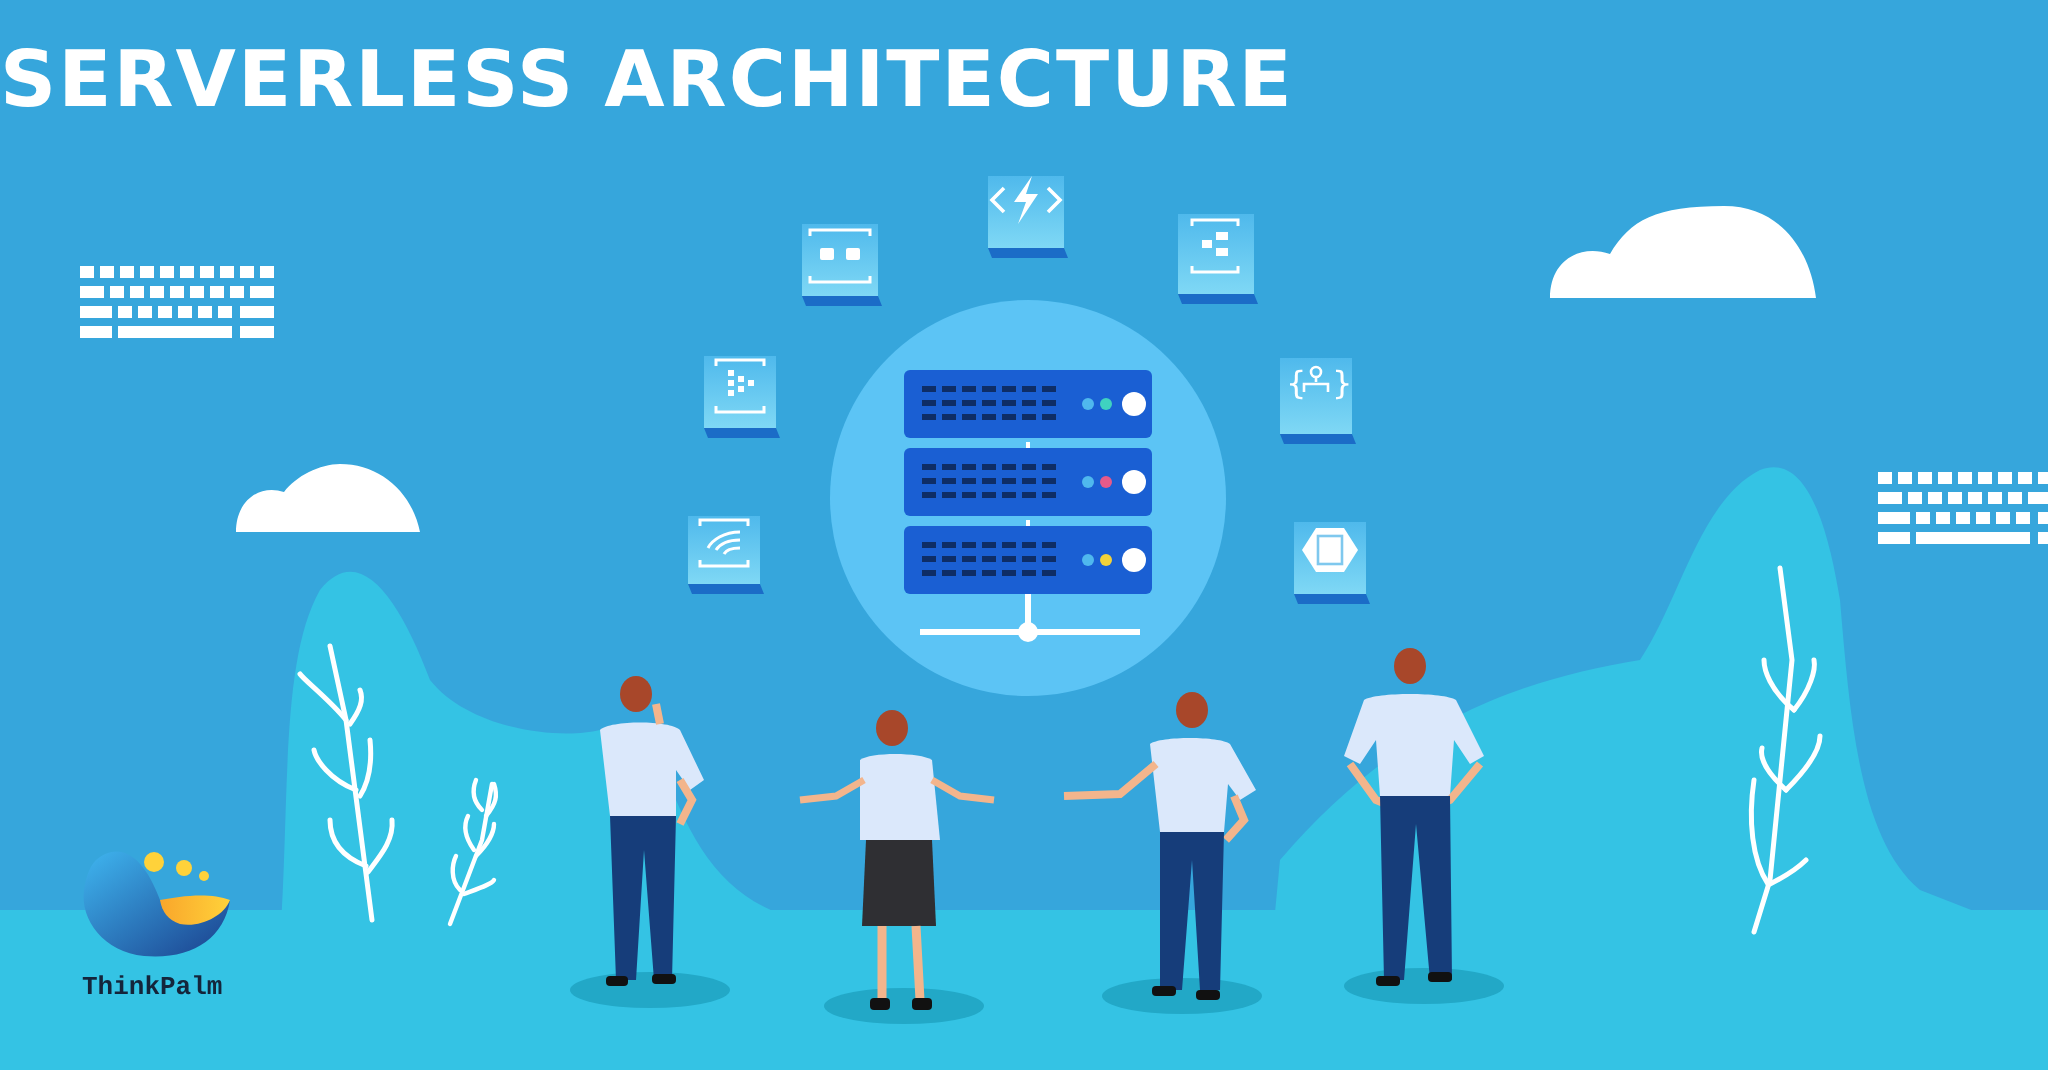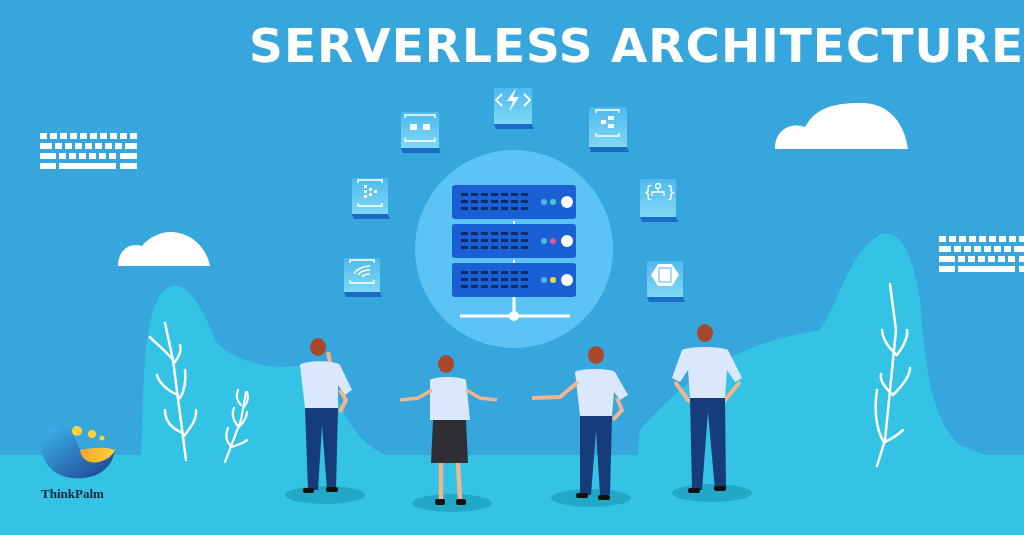--- a/index.html
+++ b/index.html
@@ -4,28 +4,28 @@
 <style>
   html, body { margin: 0; padding: 0; }
   body {
     width: 1024px; height: 535px; overflow: hidden;
     font-family: "DejaVu Sans", sans-serif;
     background: #36a6dc;
     position: relative;
   }
   .abs { position: absolute; }
   .title {
-    left: 0; top: 18px; width: 1024px; text-align: right;
-    color: #ffffff; font-weight: 900; font-size: 47px; letter-spacing: 1px;
+    left: 0; top: 18px; width: 1024px; text-align: left;
+    color: #ffffff; font-weight: 900; font-size: 39px; letter-spacing: 1px;
     font-family: "DejaVu Sans", sans-serif;
   }
   svg.scene { position: absolute; left: 0; top: 0; }
   .brand {
     left: 41px; top: 486px; font-size: 13px; font-weight: bold; color: #14253b;
-    font-family: Liberation Serif, serif;
+    font-family: Liberation Mono, monospace;
   }
 </style>
 </head>
 <body>
 
 <svg class="scene" width="1024" height="535" viewBox="0 0 1024 535">
 
   <path fill="#34c3e4" d="M0,535 L0,480 L140,470 C145,400 140,330 160,295 C180,270 200,300 215,340 C235,365 280,370 300,365 L330,380 C345,420 360,450 400,460 L1024,460 L1024,535 Z"></path>
   <path fill="#34c3e4" d="M630,535 L640,430 C700,360 760,340 820,330 C840,300 850,250 880,235 C905,225 915,270 920,300 C925,360 930,420 960,445 L1024,470 L1024,535 Z"></path>
   <rect x="0" y="455" width="1024" height="80" fill="#34c3e4"></rect>

